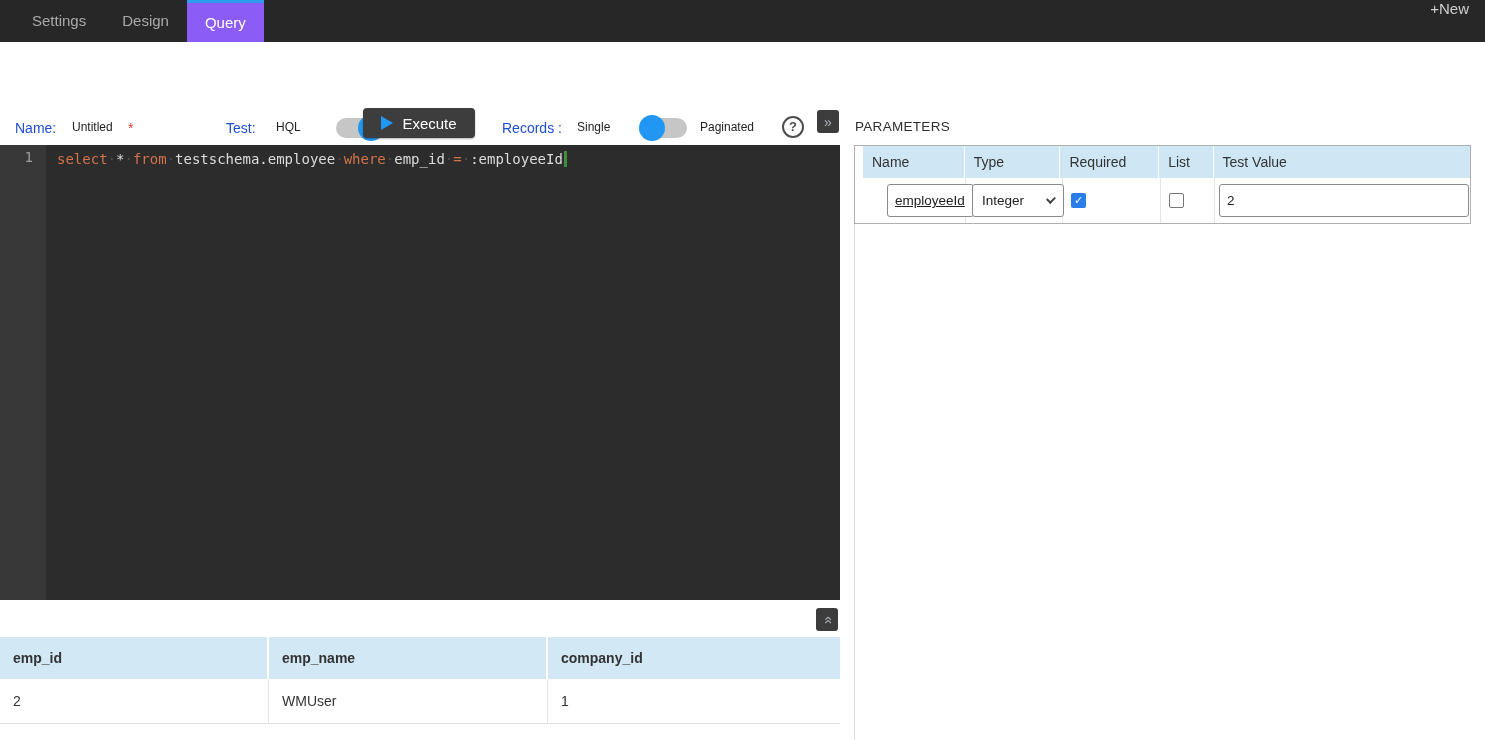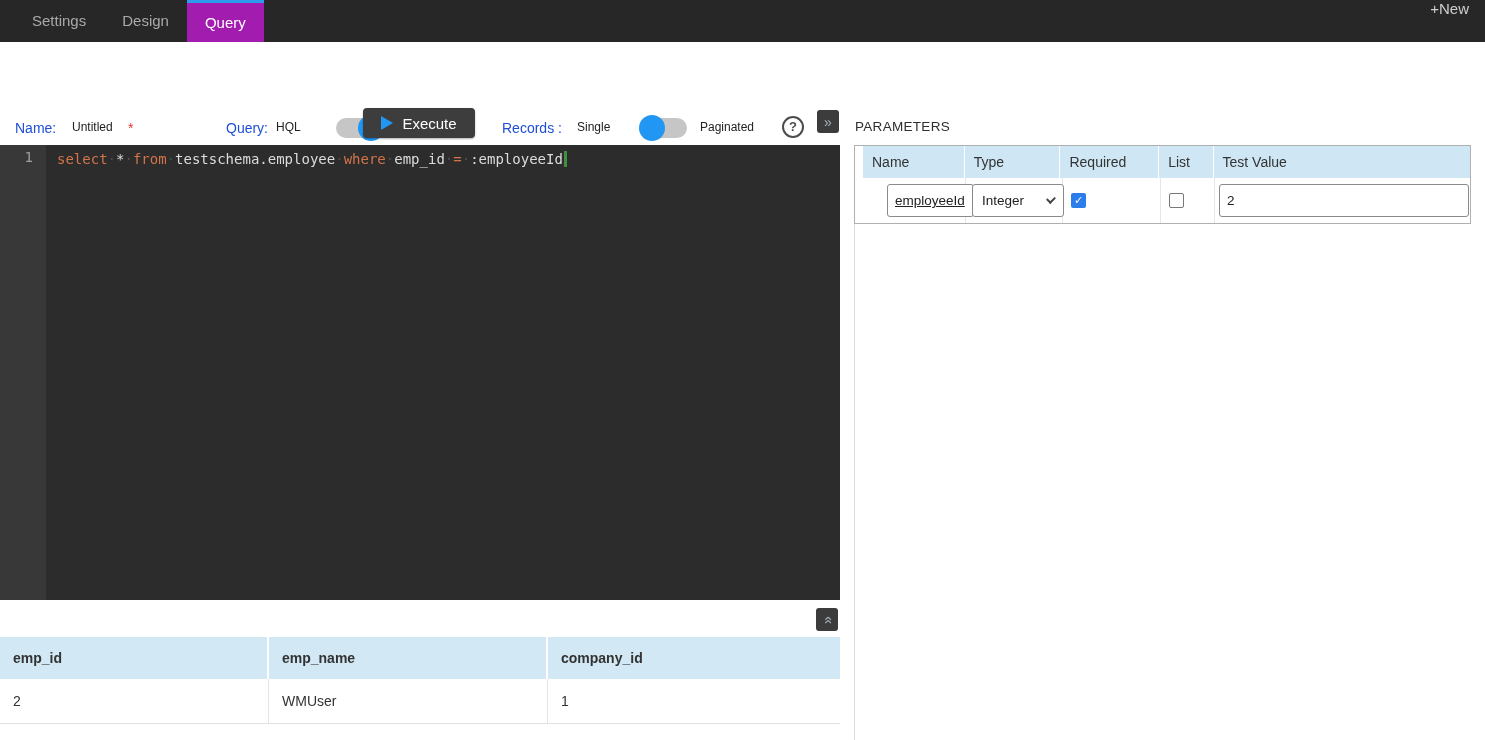--- a/index.html
+++ b/index.html
@@ -13,21 +13,21 @@
   .topbar {
     position:absolute; left:0; top:0; width:1485px; height:42px;
     background:#272727; display:flex; align-items:stretch; justify-content:space-between;
   }
   .topbar-ext { position:absolute; left:1050px; top:42px; width:435px; height:3px; background:#272727; }
   .tabs { display:flex; padding-left:14px;align-items:flex-end; }
   .tab {
     padding:0 18px; line-height:42px; font-size:15px; color:#a9a9a9; cursor:pointer;
   }
   .tab.active {
-    background:#a21caf; color:#fff; border-top:3px solid #2e9bef; line-height:39px;
+    background:#8b5cf6; color:#fff; border-top:3px solid #2e9bef; line-height:39px;
   }
   .topbar-right { display:flex; align-items:center; gap:23px; padding-right:16px;flex-direction:column; }
   .newbtn { color:#cfcfcf; font-size:15px; cursor:pointer; }
   .iconbtn { display:flex; align-items:center; cursor:pointer; }
   
   .querybar { position:absolute; left:0; top:42px; width:1485px; height:103px; background:#fff; }
   .qlabel { position:absolute; top:78px; font-size:14px; color:#1d4ed8; white-space:nowrap; }
   .qvalue { position:absolute; top:78px; font-size:12px; color:#222; white-space:nowrap; }
   .star { color:#e53935; margin-left:3px; font-size:14px; }
   .switch { position:absolute; top:76px; width:46px; height:20px; cursor:pointer; }
@@ -139,21 +139,21 @@
       </span>
     </div>
   </header>
   <div class="topbar-ext"></div>
 
   <section class="querybar">
     <span class="qlabel" style="left:15px">Name:</span>
     <span class="qvalue" style="left:72px">Untitled</span>
     <span class="qvalue star" style="left:125px">*</span>
 
-    <span class="qlabel" style="left:226px">Query:</span>
+    <span class="qlabel" style="left:226px">Test:</span>
     <span class="qvalue" style="left:276px">HQL</span>
     <div class="switch on" style="left:336px">
       <div class="track"></div>
       <div class="thumb"></div>
     </div>
     <span class="qvalue" style="left:397px">Native SQL</span>
 
     <span class="qlabel" style="left:502px">Records :</span>
     <span class="qvalue" style="left:577px">Single</span>
     <div class="switch off" style="left:641px">

